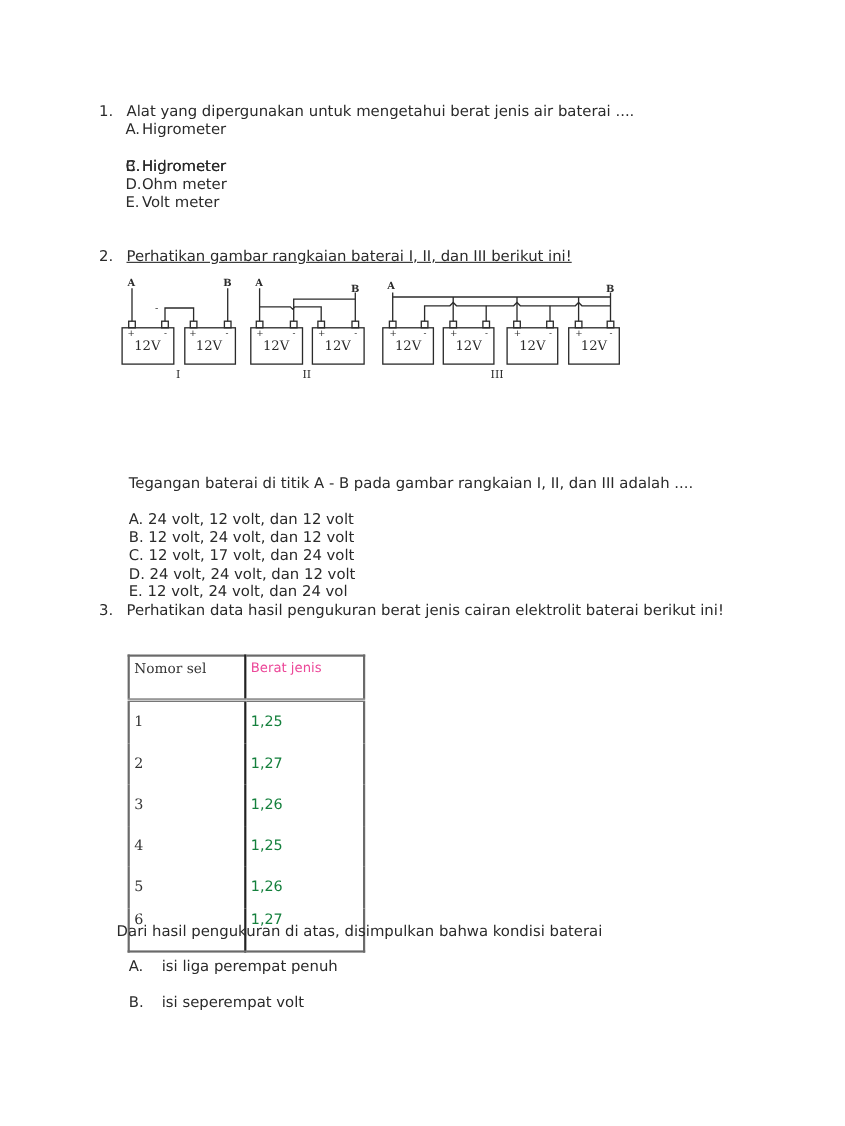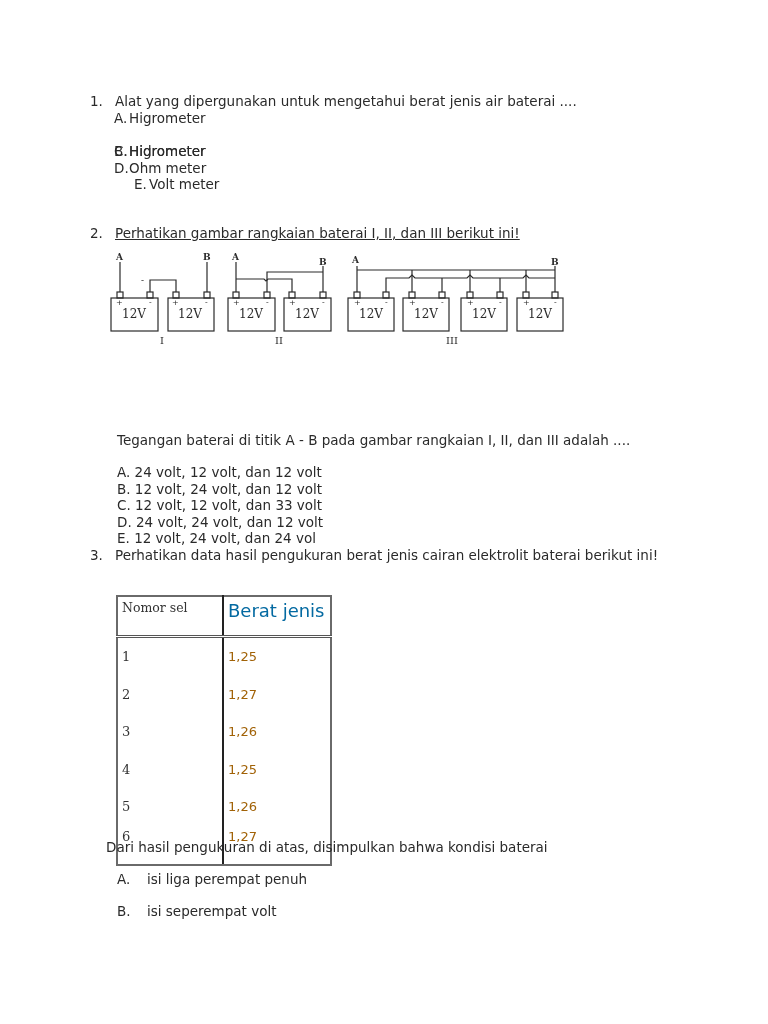--- a/index.html
+++ b/index.html
@@ -14,47 +14,47 @@
   .diagram svg text { font-family: "DejaVu Serif", serif; }
   table.data {
     position: absolute; left: 116px; top: 595px; border-collapse: collapse;
     font-size: 13px;
   }
   table.data td, table.data th {
     border: 2px solid #6a6a6a; padding: 4px; text-align: left; font-weight: normal;
   }
   table.data th { height: 31px; vertical-align: top; padding-top: 3px; }
   table.data th.c1 { font-family: "DejaVu Serif", serif; font-size: 12.5px; color: #333; }
-  table.data th.c2 { font-family: "DejaVu Sans", sans-serif; font-size: 18px; color: #0369a1; }
+  table.data th.c2 { font-family: "DejaVu Sans", sans-serif; font-size: 12px; color: #ec4899; }
   table.data th { border-bottom: 3px double #555; }
   table.data td { border-top: none; border-bottom: none; height: 29.5px; vertical-align: middle; }
   table.data tr:last-child td { border-bottom: 2px solid #6a6a6a; height: 31px; vertical-align: top; padding-top: 3px; }
   table.data td.c1 { width: 96px; font-family: "DejaVu Serif", serif; color: #333; border-right: 2px solid #222; }
-  table.data td.c2 { width: 98px; color: #a16207; }
+  table.data td.c2 { width: 98px; color: #15803d; }
   table.data th.c1 { width: 96px; border-right: 2px solid #222; }
 </style>
 </head>
 <body>
 
 <div>
   <span class="abs" style="left:90px; top:93px;">1.</span>
   <span class="abs" style="left:115px; top:93px;">Alat yang dipergunakan untuk mengetahui berat jenis air baterai ....</span>
   <div class="abs" style="left:114px; top:110px;">
     <span class="opt-letter">A.</span><span>Higrometer</span>
   </div>
   <div class="abs" style="left:114px; top:143px;">
     <span class="opt-letter">B.</span><span>Hidrometer</span>
   </div>
   <div class="abs" style="left:114px; top:143px;">
     <span class="opt-letter">C.</span><span>Higrometer</span>
   </div>
   <div class="abs" style="left:114px; top:159.5px;">
     <span class="opt-letter">D.</span><span>Ohm meter</span>
   </div>
-  <div class="abs" style="left:114px; top:176px;margin-left:20px;">
+  <div class="abs" style="left:114px; top:176px;">
     <span class="opt-letter">E.</span><span>Volt meter</span>
   </div>
 </div>
 
 <div>
   <span class="abs" style="left:90px; top:225px;">2.</span>
   <span class="abs" style="left:115px; top:225px;text-decoration:underline;">Perhatikan gambar rangkaian baterai I, II, dan III berikut ini!</span>
 
   <div class="diagram">
     <svg width="475" height="105" viewBox="100 245 475 105" xmlns="http://www.w3.org/2000/svg" stroke="#2b2b2b" fill="none" stroke-width="1.2">
@@ -163,21 +163,21 @@
   </div>
 
   <span class="abs" style="left:117px; top:432px;">Tegangan baterai di titik A - B pada gambar rangkaian I, II, dan III adalah ....</span>
   <div class="abs" style="left:117px; top:464px;">
     <span>A.</span> <span>24 volt, 12 volt, dan 12 volt</span>
   </div>
   <div class="abs" style="left:117px; top:480.5px;">
     <span>B.</span> <span>12 volt, 24 volt, dan 12 volt</span>
   </div>
   <div class="abs" style="left:117px; top:497px;">
-    <span>C.</span> <span>12 volt, 12 volt, dan 33 volt</span>
+    <span>C.</span> <span>12 volt, 17 volt, dan 24 volt</span>
   </div>
   <div class="abs" style="left:117px; top:513.5px;">
     <span>D.</span> <span>24 volt, 24 volt, dan 12 volt</span>
   </div>
   <div class="abs" style="left:117px; top:530px;">
     <span>E.</span> <span>12 volt, 24 volt, dan 24 vol</span>
   </div>
 </div>
 
 <div>

